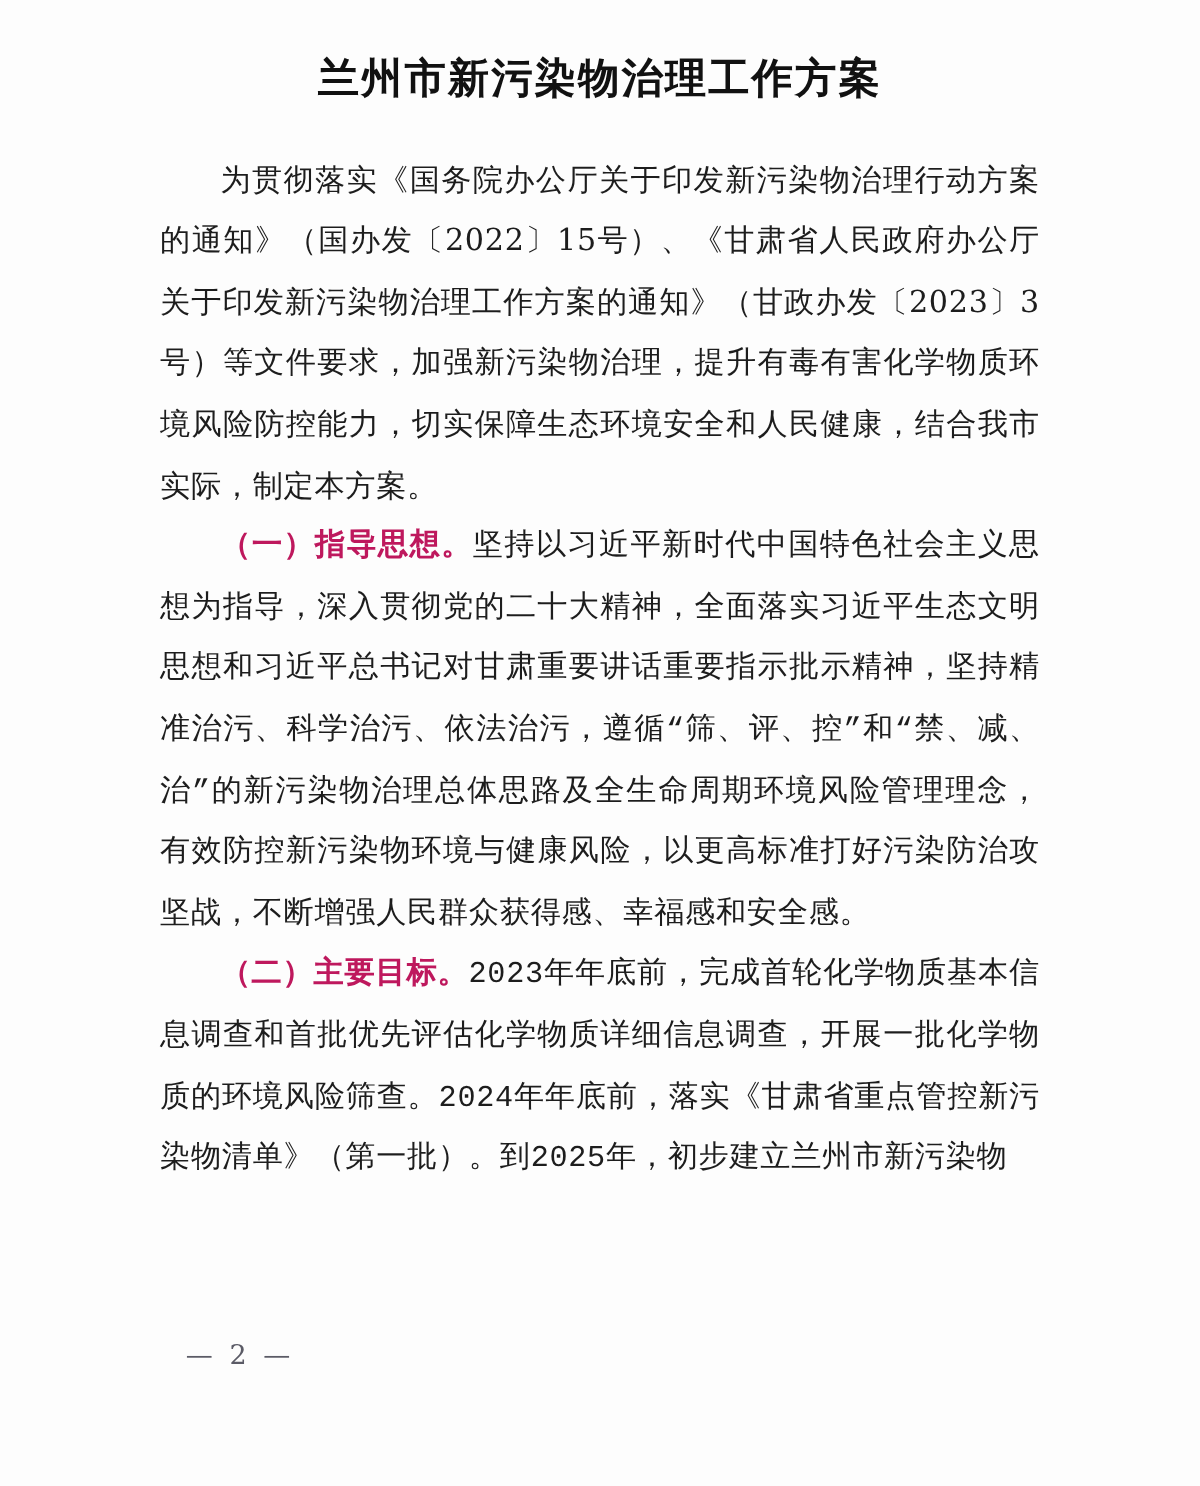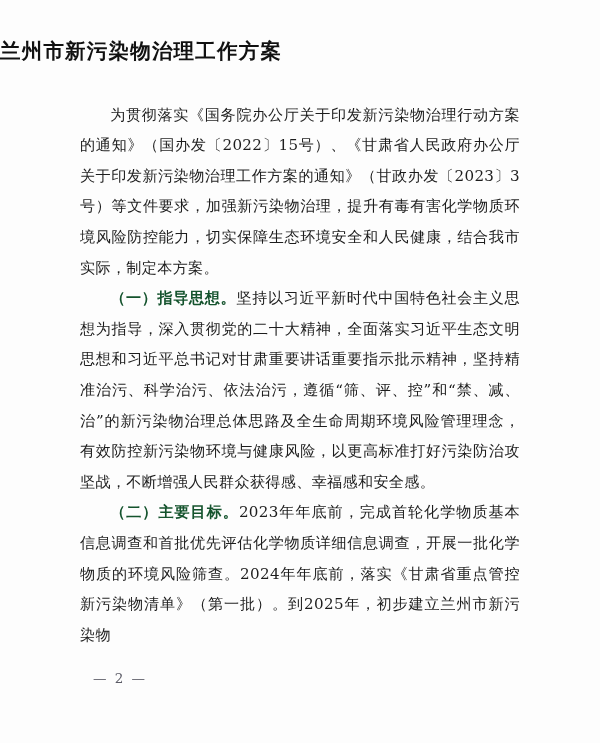--- a/index.html
+++ b/index.html
@@ -19,68 +19,69 @@
     position: relative;
     width: 600px;
     height: 743px;
     background: #fdfdfd;
     box-sizing: border-box;
   }
 
   
   .doc-title {
     margin: 0;
-    padding-top: 38px;
-    text-align: left;
+    padding-top: 26px;
+    text-align: center;
     font-family: "DejaVu Serif", "Liberation Serif", serif;
     font-weight: 700;
     font-size: 20.5px;
     letter-spacing: 1.2px;
     color: #111111;
     line-height: 1.3;
   }
 
   
   .body-block {
-    margin: 13px auto;
+    margin: 0 auto;
     width: 440px;
     padding-top: 22px;
   }
 
   .para {
     margin: 0;
     font-family: "DejaVu Serif", "Liberation Serif", serif;
     font-size: 15.1px;
     line-height: 30.6px;
     color: #1d1d1d;
     text-align: justify;
     text-justify: inter-ideograph;
     text-indent: 2em;
     letter-spacing: 0.35px;
     word-break: break-all;
   }
 
   .para + .para {
     margin-top: 0px;
+    font-family: Liberation Mono, monospace;
   }
 
   .section-heading {
     margin: 0;
     font-family: "DejaVu Serif", "Liberation Serif", serif;
     font-size: 15.1px;
     line-height: 30.6px;
     font-weight: 700;
     color: #111111;
     text-indent: 2em;
     letter-spacing: 0.8px;
   }
 
   .lead {
     font-weight: 700;
-    color: #14532d;
+    color: #be185d;
   }
 
   
   .page-footer {
     position: absolute;
     left: 80px;
     top: 670px;
     width: 80px;
     text-align: center;
     font-family: "DejaVu Serif", "Liberation Serif", serif;

